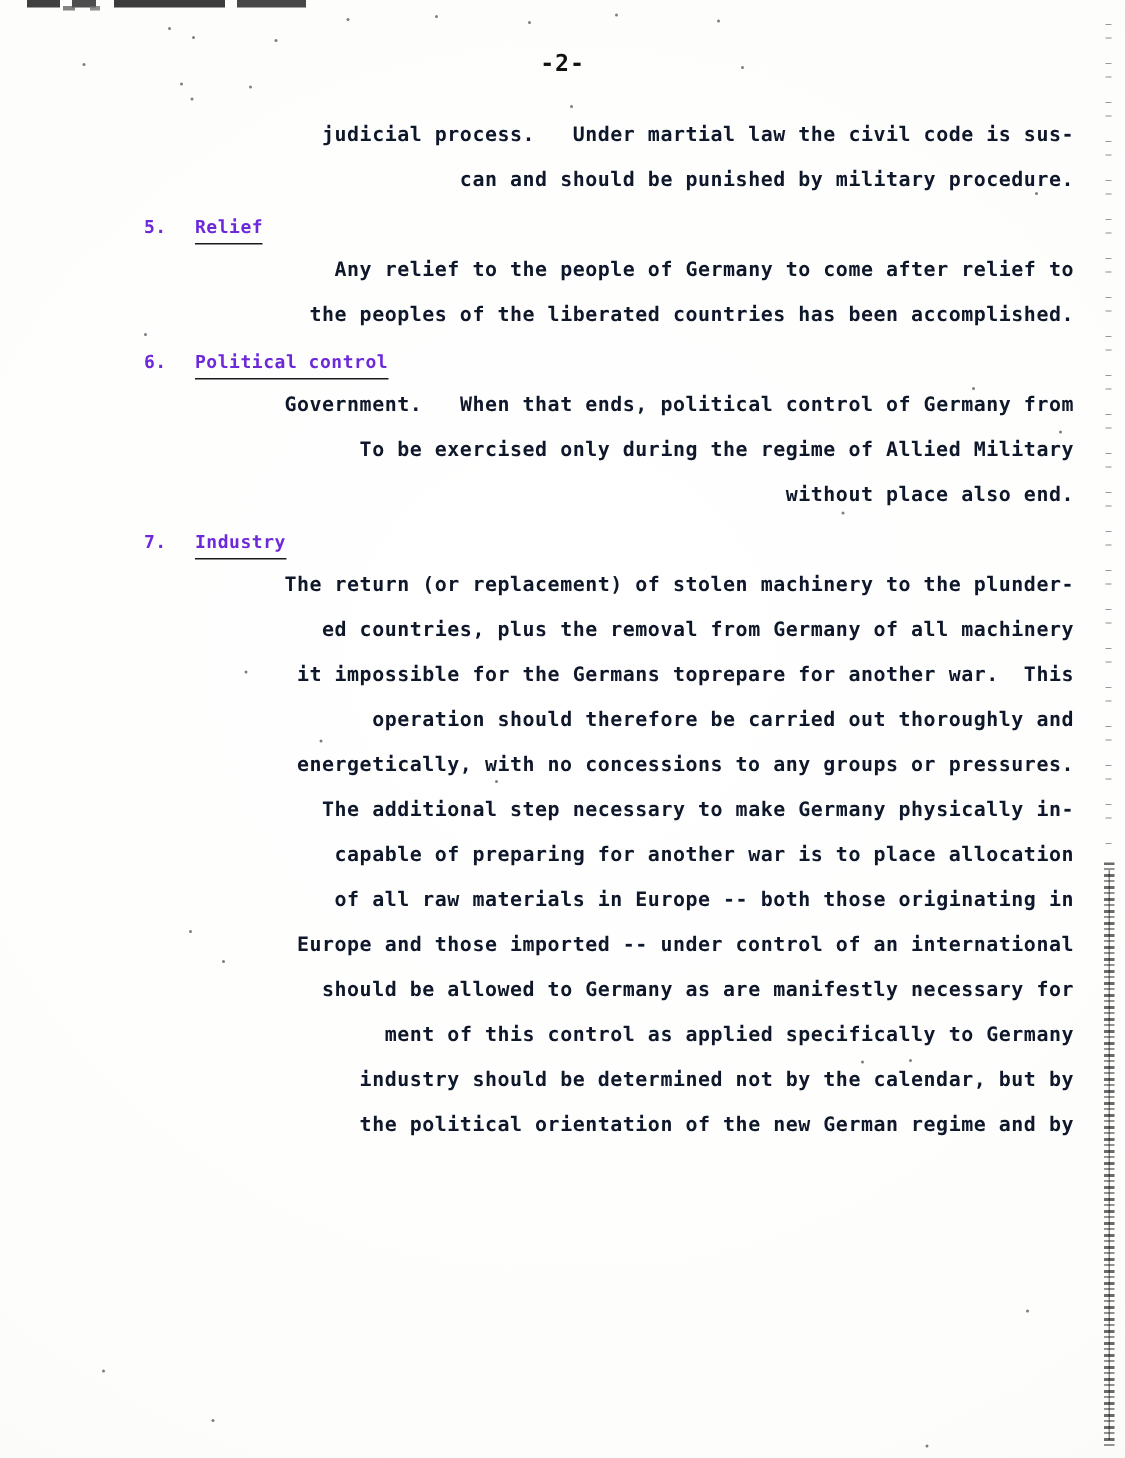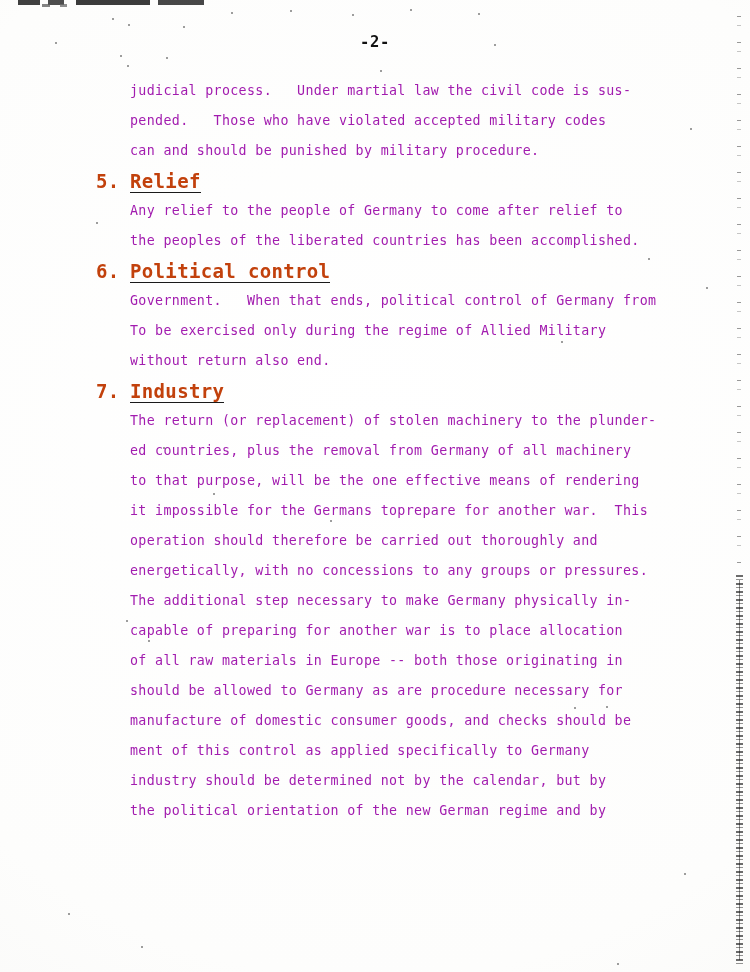--- a/index.html
+++ b/index.html
@@ -54,39 +54,40 @@
     margin: 0;
     padding: 0;
   }
 
   .line {
     position: relative;
     height: 30px;
     line-height: 30px;
     white-space: pre;
     font-size: 13.3px;
-    font-weight: normal;
+    font-weight: bold;
     letter-spacing: 0.35px;
-    color: #a21caf;
+    color: #0f172a;
+    text-align: right;
   }
 
   .line.indent {
     padding-left: 34px;
   }
 
   
   .section-head {
     position: relative;
     height: 30px;
     line-height: 30px;
     white-space: pre;
-    font-size: 19px;
+    font-size: 12px;
     font-weight: bold;
     letter-spacing: 0.35px;
-    color: #c2410c;
+    color: #6d28d9;
   }
 
   .sec-num {
     display: inline-block;
     width: 34px;
     text-align: left;
   }
 
   .sec-title {
     display: inline-block;
@@ -182,50 +183,48 @@
 <div id="page">
 
   <div class="paper-tone"></div>
 
   <div class="page-number">-2-</div>
 
   <div class="body-text">
 
     <div class="para">
       <div class="line indent">judicial process.   Under martial law the civil code is sus-</div>
-      <div class="line indent">pended.   Those who have violated accepted military codes</div>
       <div class="line indent">can and should be punished by military procedure.</div>
     </div>
 
     <div class="para">
       <div class="section-head"><span class="sec-num">5.</span><span class="sec-title">Relief</span></div>
       <div class="line indent">Any relief to the people of Germany to come after relief to</div>
       <div class="line indent">the peoples of the liberated countries has been accomplished.</div>
     </div>
 
     <div class="para">
       <div class="section-head"><span class="sec-num">6.</span><span class="sec-title">Political control</span></div>
       <div class="line indent">Government.   When that ends, political control of Germany from</div>
       <div class="line indent">To be exercised only during the regime of Allied Military</div>
-      <div class="line indent">without return also end.</div>
+      <div class="line indent">without place also end.</div>
     </div>
 
     <div class="para">
       <div class="section-head"><span class="sec-num">7.</span><span class="sec-title">Industry</span></div>
       <div class="line indent">The return (or replacement) of stolen machinery to the plunder-</div>
       <div class="line indent">ed countries, plus the removal from Germany of all machinery</div>
-      <div class="line indent">to that purpose, will be the one effective means of rendering</div>
       <div class="line indent">it impossible for the Germans toprepare for another war.  This</div>
       <div class="line indent">operation should therefore be carried out thoroughly and</div>
       <div class="line indent">energetically, with no concessions to any groups or pressures.</div>
       <div class="line indent">The additional step necessary to make Germany physically in-</div>
       <div class="line indent">capable of preparing for another war is to place allocation</div>
       <div class="line indent">of all raw materials in Europe -- both those originating in</div>
-      <div class="line indent">should be allowed to Germany as are procedure necessary for</div>
-      <div class="line indent">manufacture of domestic consumer goods, and checks should be</div>
+      <div class="line indent">Europe and those imported -- under control of an international</div>
+      <div class="line indent">should be allowed to Germany as are manifestly necessary for</div>
       <div class="line indent">ment of this control as applied specifically to Germany</div>
       <div class="line indent">industry should be determined not by the calendar, but by</div>
       <div class="line indent">the political orientation of the new German regime and by</div>
     </div>
 
   </div>
 
   <div class="artifact edge-band-top"></div>
   <div class="artifact edge-band-top2"></div>
   <div class="artifact right-speckle"></div>

